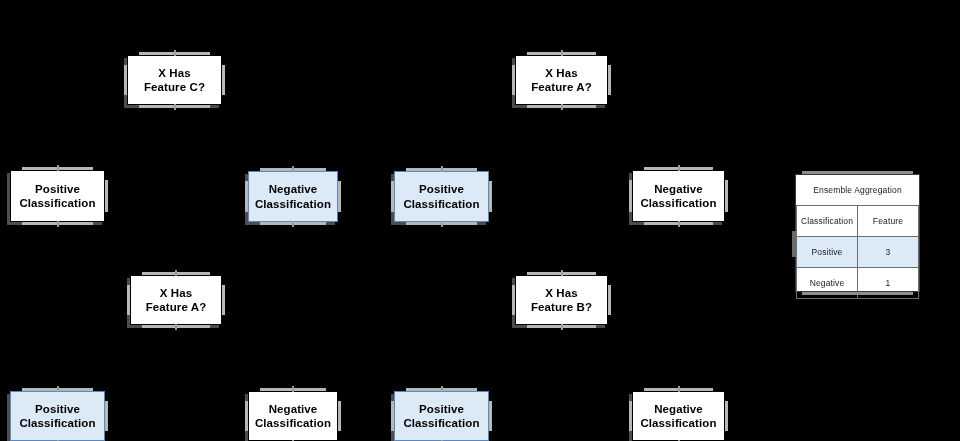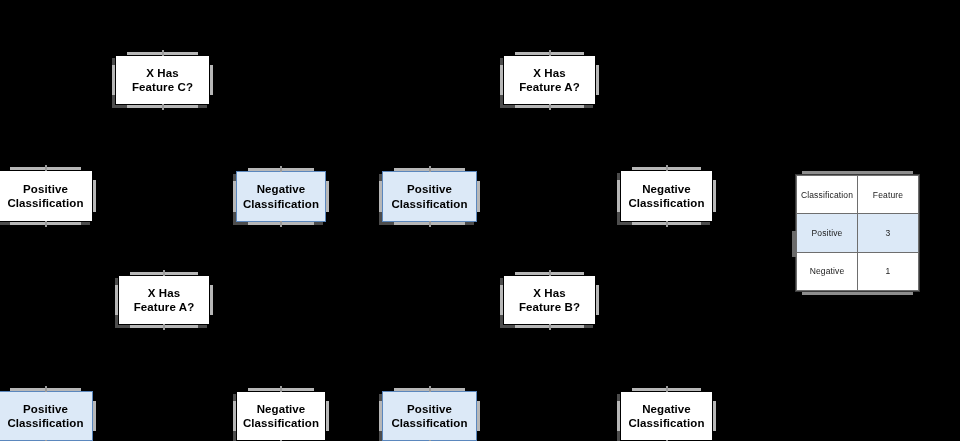--- a/index.html
+++ b/index.html
@@ -26,20 +26,21 @@
     display: flex;
     align-items: center;
     justify-content: center;
     text-align: center;
     line-height: 1.22;
     font-size: 11.5px;
     font-weight: bold;
     color: #000000;
     letter-spacing: 0.1px;
     white-space: pre-line;
+    margin-left: 12px;
   }
 
   
   .node.plain {
     background: #ffffff;
     border: 1.5px solid #000000;
     box-shadow: -3px 3px 0 0 rgba(255,255,255,0.30);
   }
 
   
@@ -155,20 +156,23 @@
 Classification</span><span class="handle top"></span><span class="handle left"></span><span class="handle right"></span><span class="handle mid top"></span><span class="handle mid bottom"></span></div>
     </div>
 
   <div class="agg-table" id="agg-table" style="left: 795px; top: 174px; width: 125px; height: 118px;">
     <div class="topbar"></div>
     <div class="botbar"></div>
     <div class="shadow-strip"></div>
     <table>
       <tbody>
         <tr>
+          <td class="title" colspan="2">Ensemble Aggregation</td>
+        </tr>
+        <tr>
           <td>Classification</td>
           <td>Feature</td>
         </tr>
         <tr class="sel">
           <td>Positive</td>
           <td>3</td>
         </tr>
         <tr>
           <td>Negative</td>
           <td>1</td>

